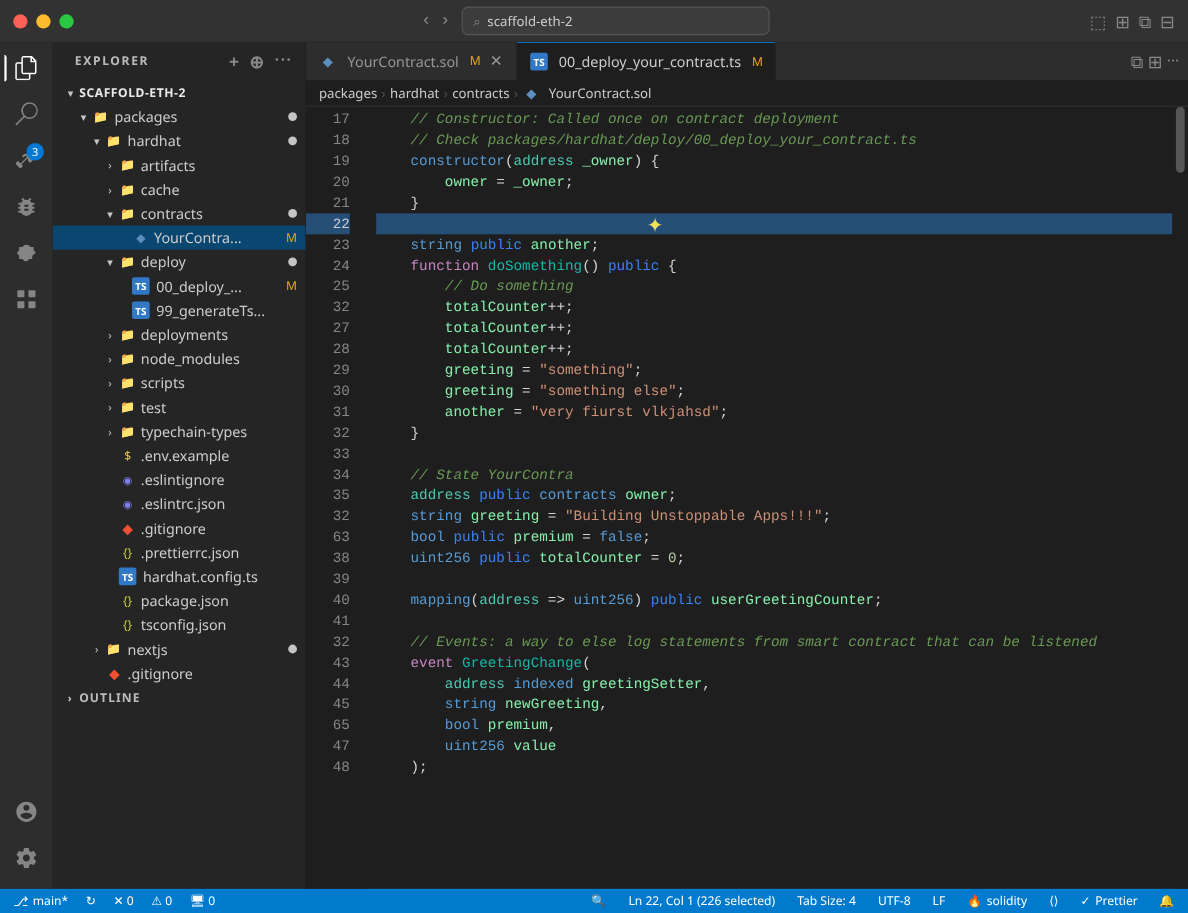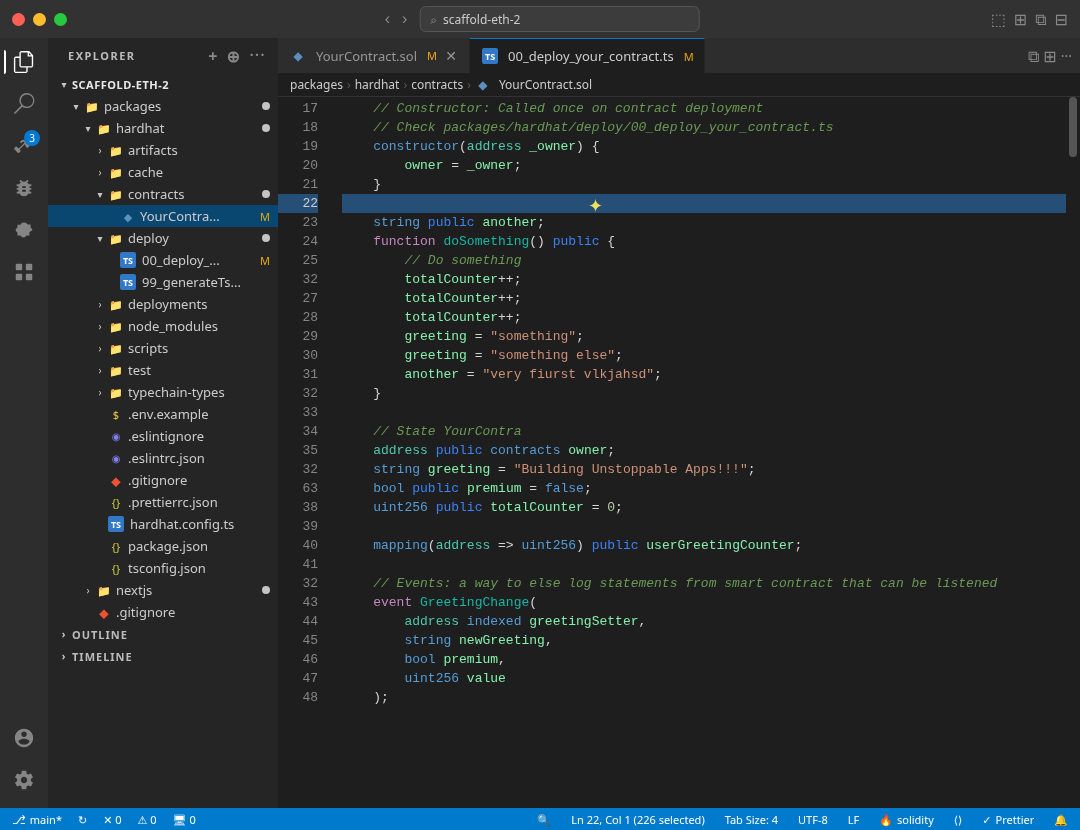--- a/index.html
+++ b/index.html
@@ -637,24 +637,20 @@
         <span class="arrow" style="width:16px;"></span>
         <span class="file-icon" style="color:#f05133;font-size:14px;">⬥</span>
         <span class="file-name">.gitignore</span>
       </div>
 
       <div class="section-label">
         <span class="arrow closed"></span>
         <span>OUTLINE</span>
       </div>
 
-      <div class="section-label">
-        <span class="arrow closed"></span>
-        <span>TIMELINE</span>
-      </div>
     </div>
   </div>
 
   <div class="editor-area">
 
     <div class="tab-bar">
       <div class="tab">
         <span class="file-icon icon-sol" style="font-size:12px;">◆</span>
         <span>YourContract.sol</span>
         <span class="file-badge">M</span>
@@ -707,21 +703,21 @@
           <div>32</div>
           <div>63</div>
           <div>38</div>
           <div>39</div>
         <div>40</div>
           <div>41</div>
           <div>32</div>
           <div>43</div>
           <div>44</div>
           <div>45</div>
-        <div>46</div>
+        <div>65</div>
           <div>47</div>
           <div>48</div>
       </div>
       <div class="code-area"><span class="k-comment">    // Constructor: Called once on contract deployment</span>
 <span class="k-comment">    // Check packages/hardhat/deploy/00_deploy_your_contract.ts</span>
     <span class="k-keyword">constructor</span>(<span class="k-type">address</span> <span class="k-var">_owner</span>) {
         <span class="k-var">owner</span> = <span class="k-var">_owner</span>;
     }
 <span style="background:#264f78;display:block;width:100%;">
 </span>    <span class="k-keyword">string</span> <span class="k-public">public</span> <span class="k-var">another</span>;

